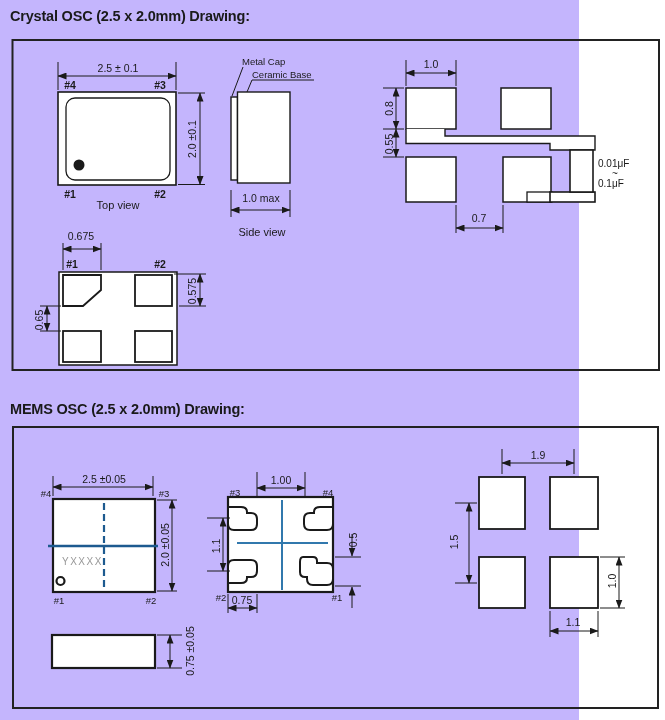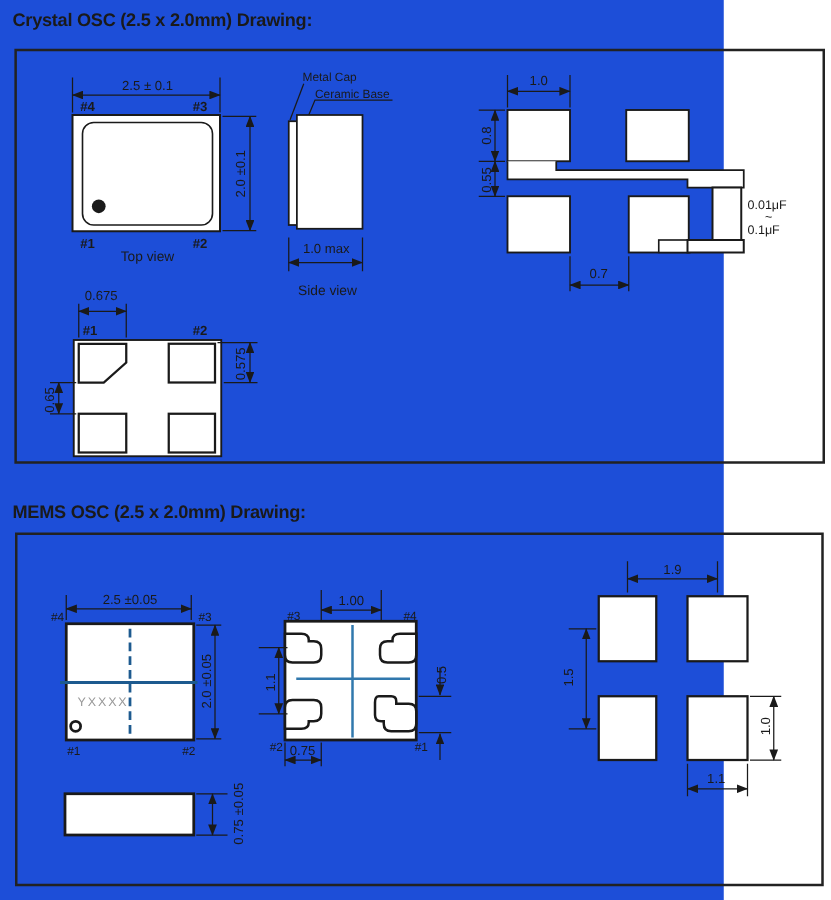--- a/index.html
+++ b/index.html
@@ -1,16 +1,16 @@
 <!DOCTYPE html>
 <html><head>
 <meta charset="utf-8">
 <style>
   html,body{margin:0;padding:0;background:#ffffff;}
-  #stage{position:relative;width:579px;height:720px;background:#1d4ed8;
+  #stage{position:relative;width:579px;height:720px;background:#c4b5fd;
          font-family:"Liberation Sans",sans-serif;}
   svg{position:absolute;left:0;top:0;}
   svg text{fill:#1a1a1a;font-family:"Liberation Sans",sans-serif;}
   .title{font-size:14.5px;font-weight:bold;letter-spacing:-0.2px;}
   .dim{font-size:10.5px;}
   .pinB{font-size:10.5px;font-weight:bold;}
   .pin{font-size:9.5px;}
   .viewlabel{font-size:11px;}
   .leaderlabel{font-size:9.5px;}
   .caplabel{font-size:10px;}

